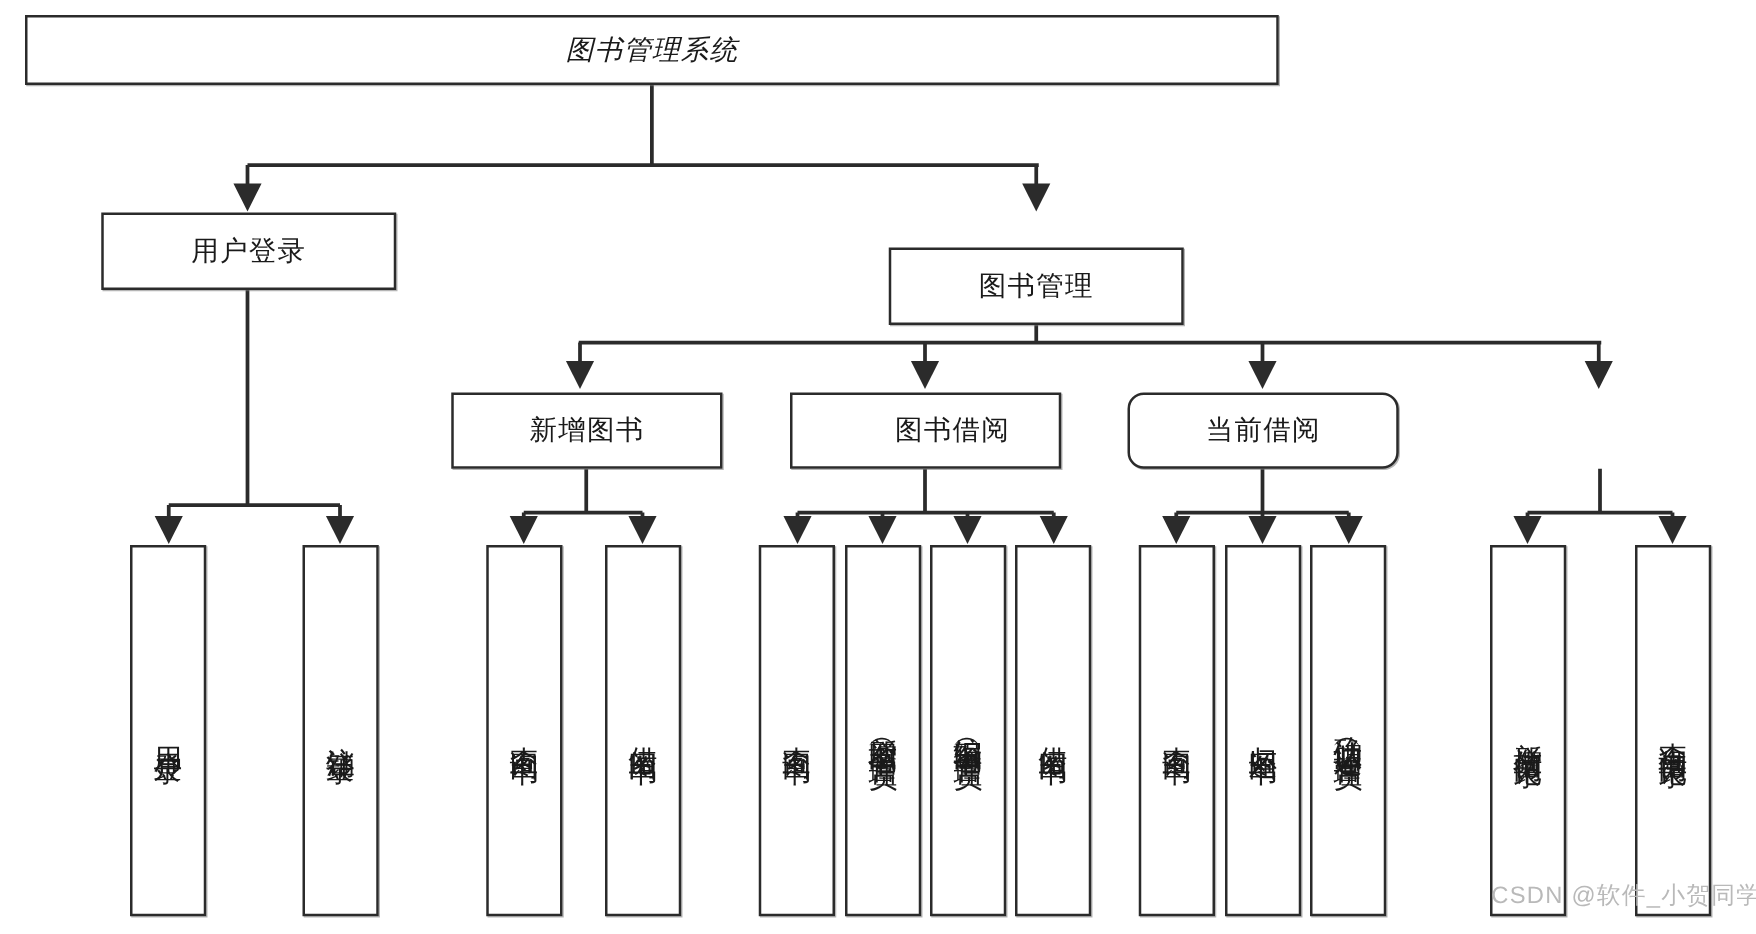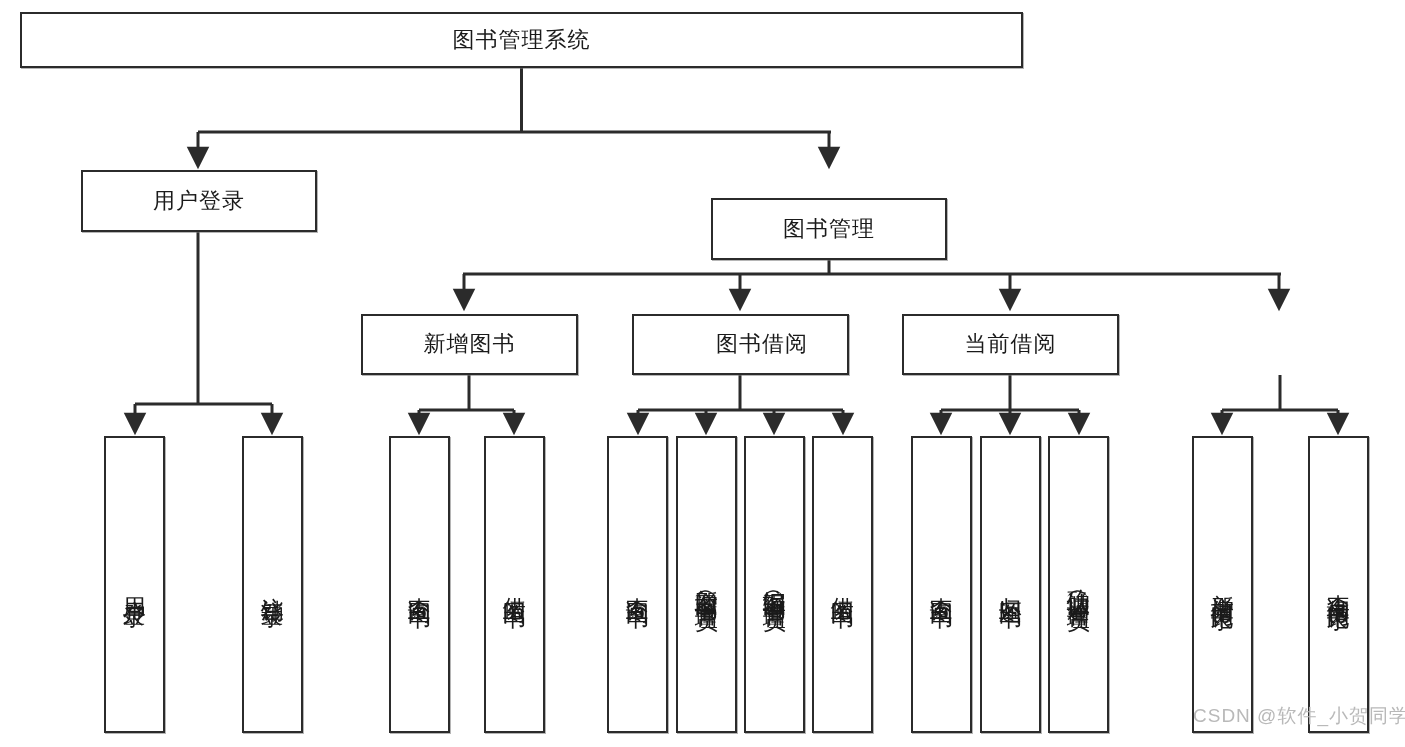--- a/index.html
+++ b/index.html
@@ -113,38 +113,38 @@
       <path d="M 1010 410 L 1010 424" marker-end="url(#arrow)"></path>
       <path d="M 1079 410 L 1079 424" marker-end="url(#arrow)"></path>
 
       <path d="M 1280 375 L 1280 410"></path>
       <path d="M 1222 410 L 1338 410"></path>
       <path d="M 1222 410 L 1222 424" marker-end="url(#arrow)"></path>
       <path d="M 1338 410 L 1338 424" marker-end="url(#arrow)"></path>
     </g>
   </svg>
 
-  <div class="node horiz" style="left:20px; top:12px; width:1003px; height:56px;">
+  <div class="node horiz" style="left:20px; top:12px; width:1003px; height:56px;font-style:italic;">
     <span>图书管理系统</span>
   </div>
 
   <div class="node horiz" style="left:81px; top:170px; width:236px; height:62px;">
     <span>用户登录</span>
   </div>
   <div class="node horiz" style="left:711px; top:170px; width:236px; height:62px;margin-top:28px;">
     <span>图书管理</span>
   </div>
 
   <div class="node horiz" style="left:361px; top:314px; width:217px; height:61px;">
     <span>新增图书</span>
   </div>
   <div class="node horiz" style="left:632px; top:314px; width:217px; height:61px;padding-left:43px;">
     <span>图书借阅</span>
   </div>
-  <div class="node horiz" style="left:902px; top:314px; width:217px; height:61px;">
+  <div class="node horiz" style="left:902px; top:314px; width:217px; height:61px;border-radius:13px;">
     <span>当前借阅</span>
   </div>
 
   <div class="node vert" style="left:104px; top:436px; width:61px; height:297px;">
     <span class="vtext">用户登录</span>
   </div>
   <div class="node vert" style="left:242px; top:436px; width:61px; height:297px;">
     <span class="vtext">注销登录</span>
   </div>
 

